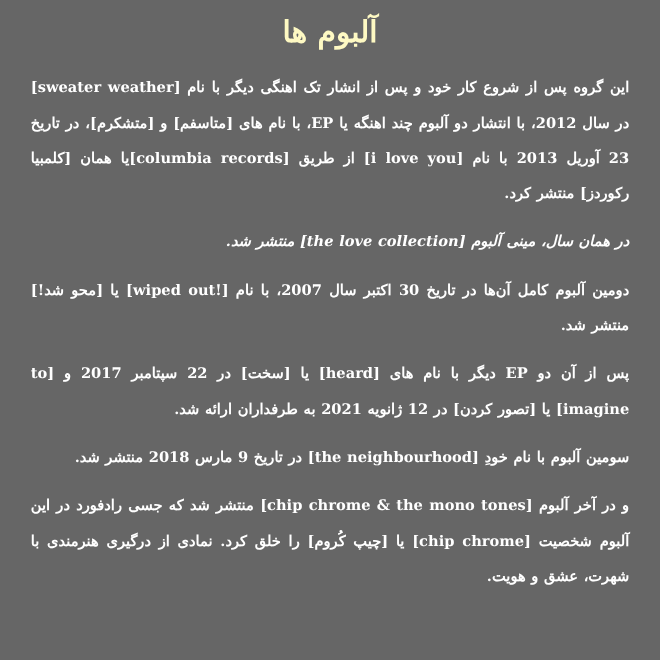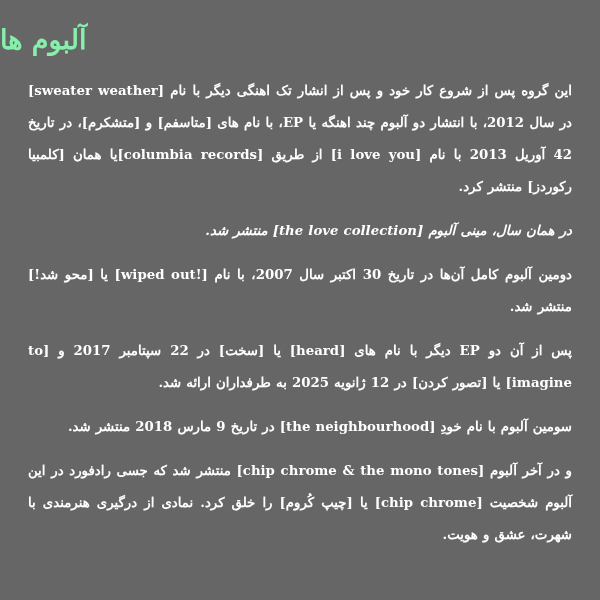--- a/index.html
+++ b/index.html
@@ -17,26 +17,26 @@
   }
   #page {
     width: 600px;
     height: 600px;
     box-sizing: border-box;
     background: #666666;
     position: relative;
     direction: rtl;
   }
   #page-title {
-    text-align: left;
+    text-align: center;
     font-size: 27px;
     font-weight: bold;
     line-height: 1.0;
-    color: #86efac;
-    padding-top: 26px;
+    color: #fef9c3;
+    padding-top: 16px;
     padding-bottom: 0;
     margin: 0;
     letter-spacing: 0.5px;
   }
   #article {
     margin: 0;
     padding: 22px 28px 0 28px;
     direction: rtl;
     text-align: justify;
     text-align-last: right;
@@ -66,26 +66,26 @@
 </style>
 </head>
 <body>
 
 <div id="page">
 
   <h1 id="page-title">آلبوم ها</h1>
 
   <div id="article">
 
-    <p class="para p1">این گروه پس از شروع کار خود و پس از انشار تک اهنگی دیگر با نام [sweater weather] در سال 2012، با انتشار دو آلبوم چند اهنگه یا EP، با نام های [متاسفم] و [متشکرم]، در تاریخ 42 آوریل 2013 با نام [i love you] از طریق [columbia records]یا همان [کلمبیا رکوردز] منتشر کرد.</p>
+    <p class="para p1">این گروه پس از شروع کار خود و پس از انشار تک اهنگی دیگر با نام [sweater weather] در سال 2012، با انتشار دو آلبوم چند اهنگه یا EP، با نام های [متاسفم] و [متشکرم]، در تاریخ 23 آوریل 2013 با نام [i love you] از طریق [columbia records]یا همان [کلمبیا رکوردز] منتشر کرد.</p>
 
     <p class="para p2">در همان سال، مینی آلبوم [the love collection] منتشر شد.</p>
 
     <p class="para p3">دومین آلبوم کامل آن‌ها در تاریخ 30 اکتبر سال 2007، با نام [!wiped out] یا [محو شد!] منتشر شد.</p>
 
-    <p class="para p4">پس از آن دو EP دیگر با نام های [heard] یا [سخت] در 22 سپتامبر 2017 و [to imagine] یا [تصور کردن] در 12 ژانویه 2025 به طرفداران ارائه شد.</p>
+    <p class="para p4">پس از آن دو EP دیگر با نام های [heard] یا [سخت] در 22 سپتامبر 2017 و [to imagine] یا [تصور کردن] در 12 ژانویه 2021 به طرفداران ارائه شد.</p>
 
     <p class="para p5">سومین آلبوم با نام خودِ [the neighbourhood] در تاریخ 9 مارس 2018 منتشر شد.</p>
 
     <p class="para p6">و در آخر آلبوم [chip chrome &amp; the mono tones] منتشر شد که جسی رادفورد در این آلبوم شخصیت [chip chrome] یا [چیپ کُروم] را خلق کرد. نمادی از درگیری هنرمندی با شهرت، عشق و هویت.</p>
 
   </div>
 </div>
 
 </body></html>

